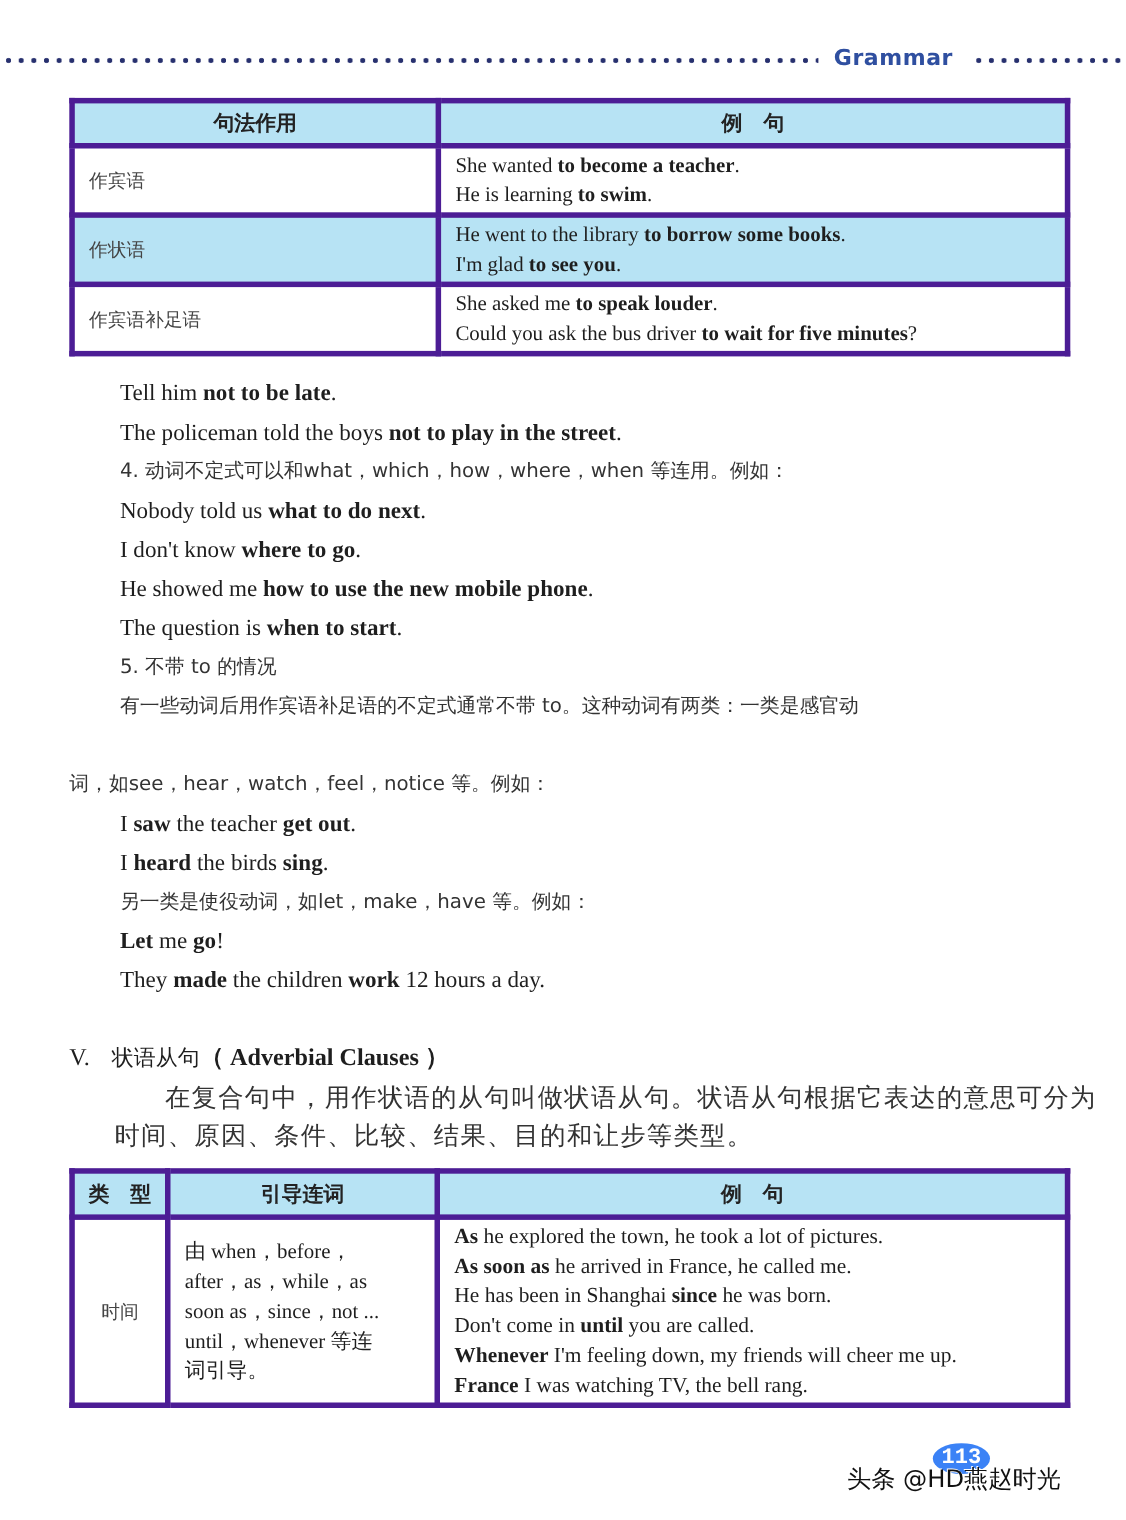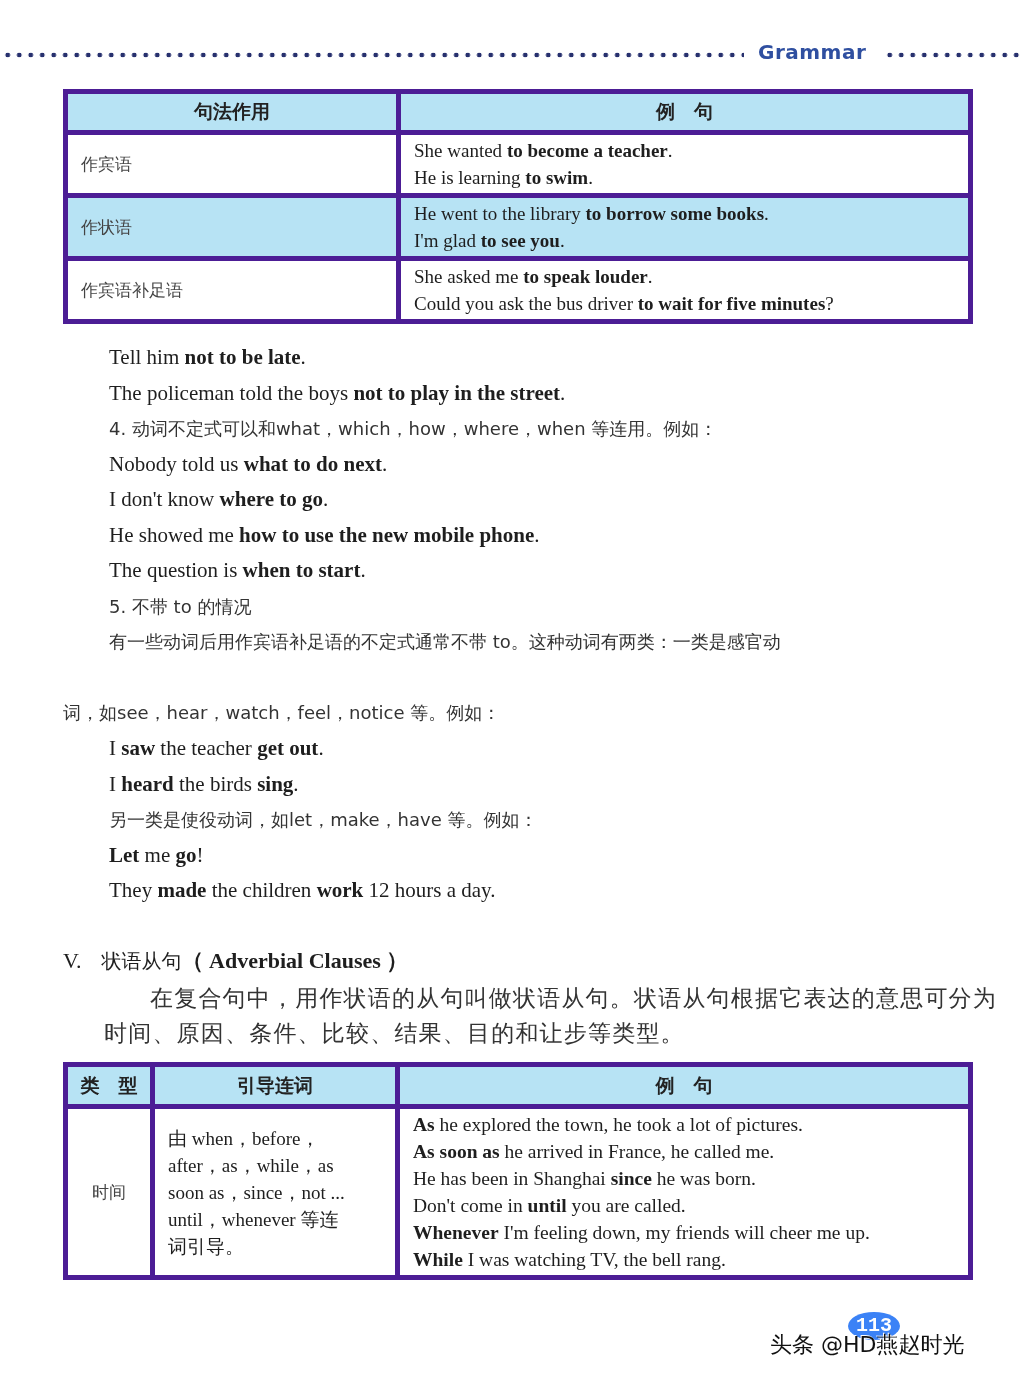--- a/index.html
+++ b/index.html
@@ -132,20 +132,20 @@
       <div>soon as，since，not ...</div>
       <div>until，whenever 等连</div>
       <div>词引导。</div>
     </td>
     <td class="ex body">
       <div><b>As</b><span> he explored the town, he took a lot of pictures.</span></div>
       <div><b>As soon as</b><span> he arrived in France, he called me.</span></div>
       <div><span>He has been in Shanghai </span><b>since</b><span> he was born.</span></div>
       <div><span>Don't come in </span><b>until</b><span> you are called.</span></div>
       <div><b>Whenever</b><span> I'm feeling down, my friends will cheer me up.</span></div>
-      <div><b>While</b><span> I was watching TV, the bell rang.</span></div>
+      <div><b>France</b><span> I was watching TV, the bell rang.</span></div>
     </td>
   </tr>
 </tbody>
   </table>
 
 <div class="page-num">113</div>
 <div class="watermark">头条 @HD燕赵时光</div>
 
 </body></html>

